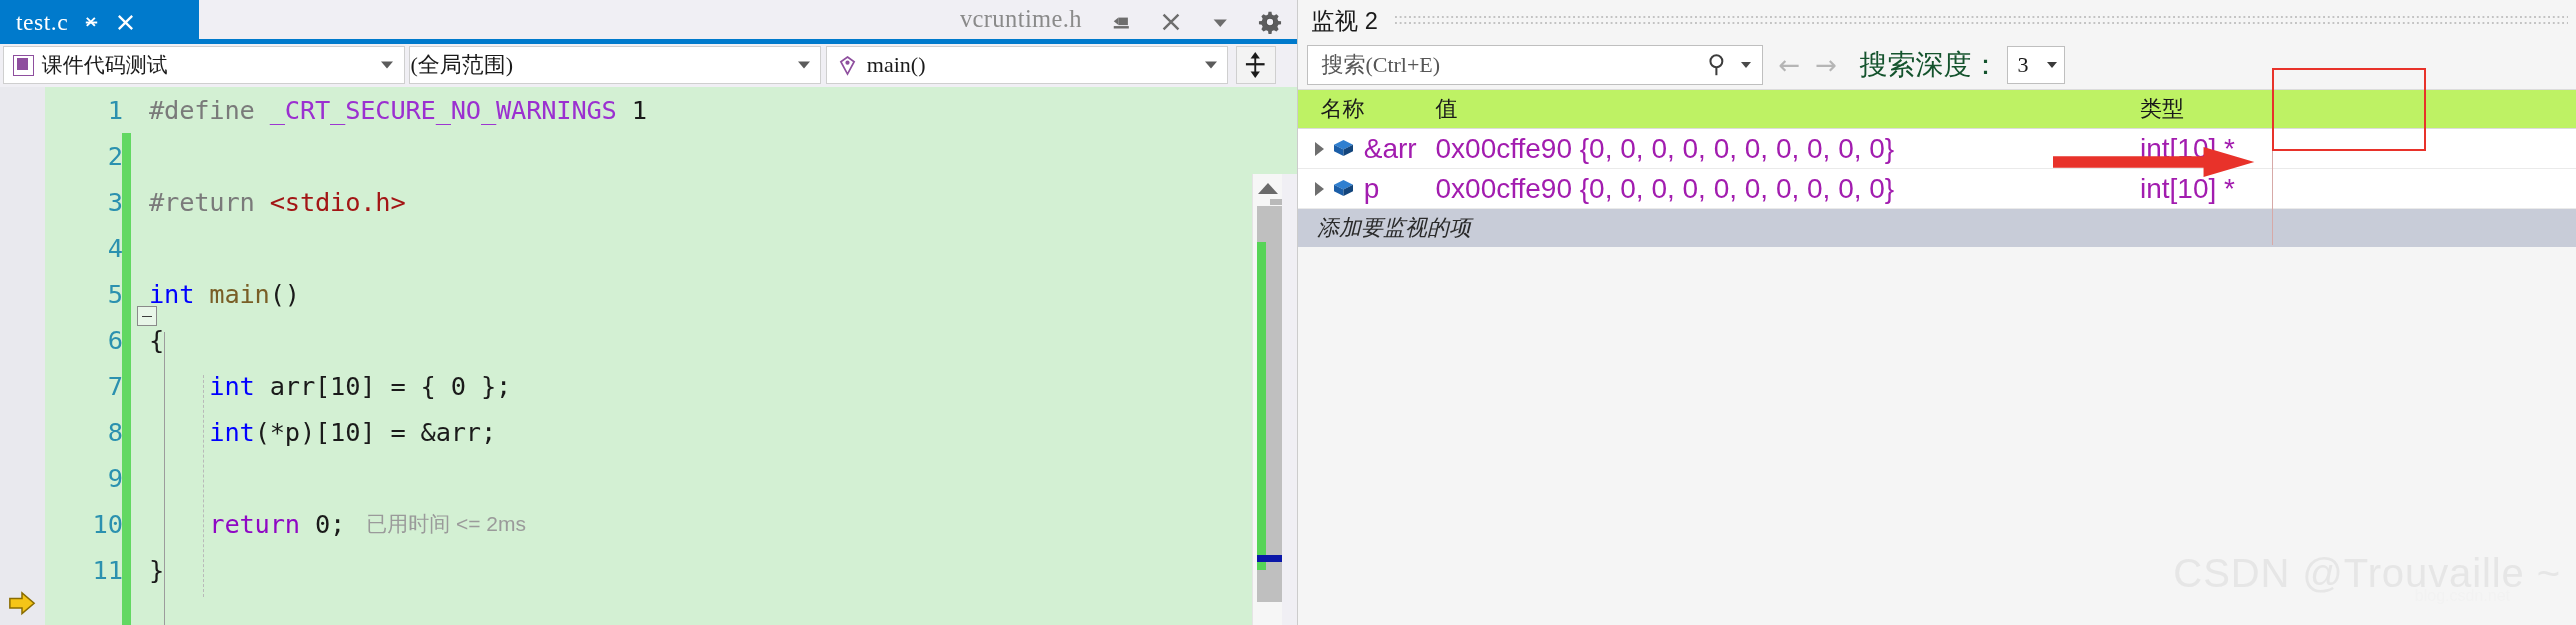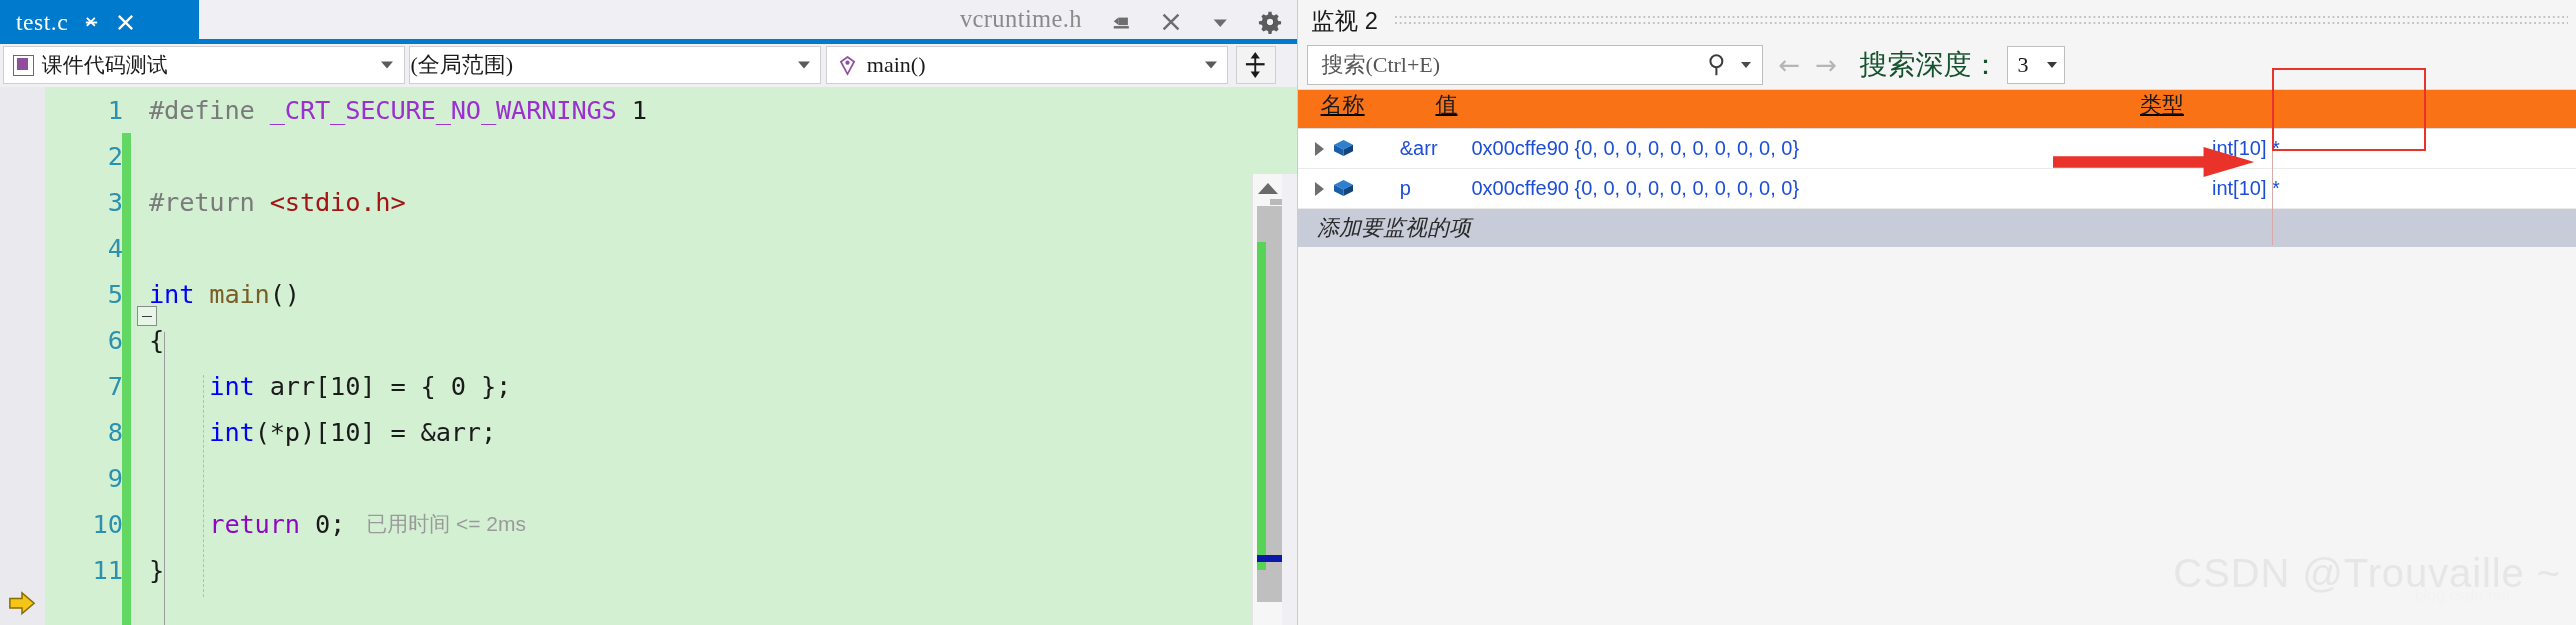--- a/index.html
+++ b/index.html
@@ -350,26 +350,25 @@
     right: 7.5px;
   }
 
   
   #watch-table {
     position: absolute; left: 0; top: 89px;
     width: 1279px; height: 537px;
     background: #ffffff;
   }
   #wt-head {
-    display: flex; align-items: flex-start;
+    display: flex; align-items: center;
     height: 40px;
-    background: #f97316;
+    background: #bef264;
     border-bottom: 0.9px solid #dcdcdc;
     border-top: 0.9px solid #dcdcdc;
-    text-decoration: underline;
   }
   .wt-col-name  { width: 130px; padding-left: 22.6px; flex: 0 0 auto; }
   .wt-col-value { width: 697px; padding-left: 7.5px;  flex: 0 0 auto; }
   .wt-col-type  { width: 189px; padding-left: 15px; flex: 0 0 auto; }
   #wt-head .hcell {
     font-size: 22px; color: #1a1a1a;
     font-family: "Liberation Sans", sans-serif;
   }
   .wt-row {
     display: flex; align-items: center;
@@ -386,24 +385,23 @@
   .expander {
     width: 0; height: 0;
     border-top: 7.5px solid transparent;
     border-bottom: 7.5px solid transparent;
     border-left: 9.4px solid #6e6e6e;
     flex: 0 0 auto;
     cursor: pointer;
   }
   .cube-icon { width: 21px; height: 19px; flex: 0 0 auto; }
   .cellfont {
-    font-size: 20px; color: #1d4ed8;
+    font-size: 28px; color: #a21caf;
     font-family: "Liberation Sans", sans-serif;
     white-space: nowrap;
-    margin-left: 36px;
   }
   #add-watch-row {
     display: flex; align-items: center;
     height: 38px;
     background: #c8ccd8;
     padding-left: 19px;
     cursor: text;
   }
   #add-watch-row span {
     font-size: 22px;

